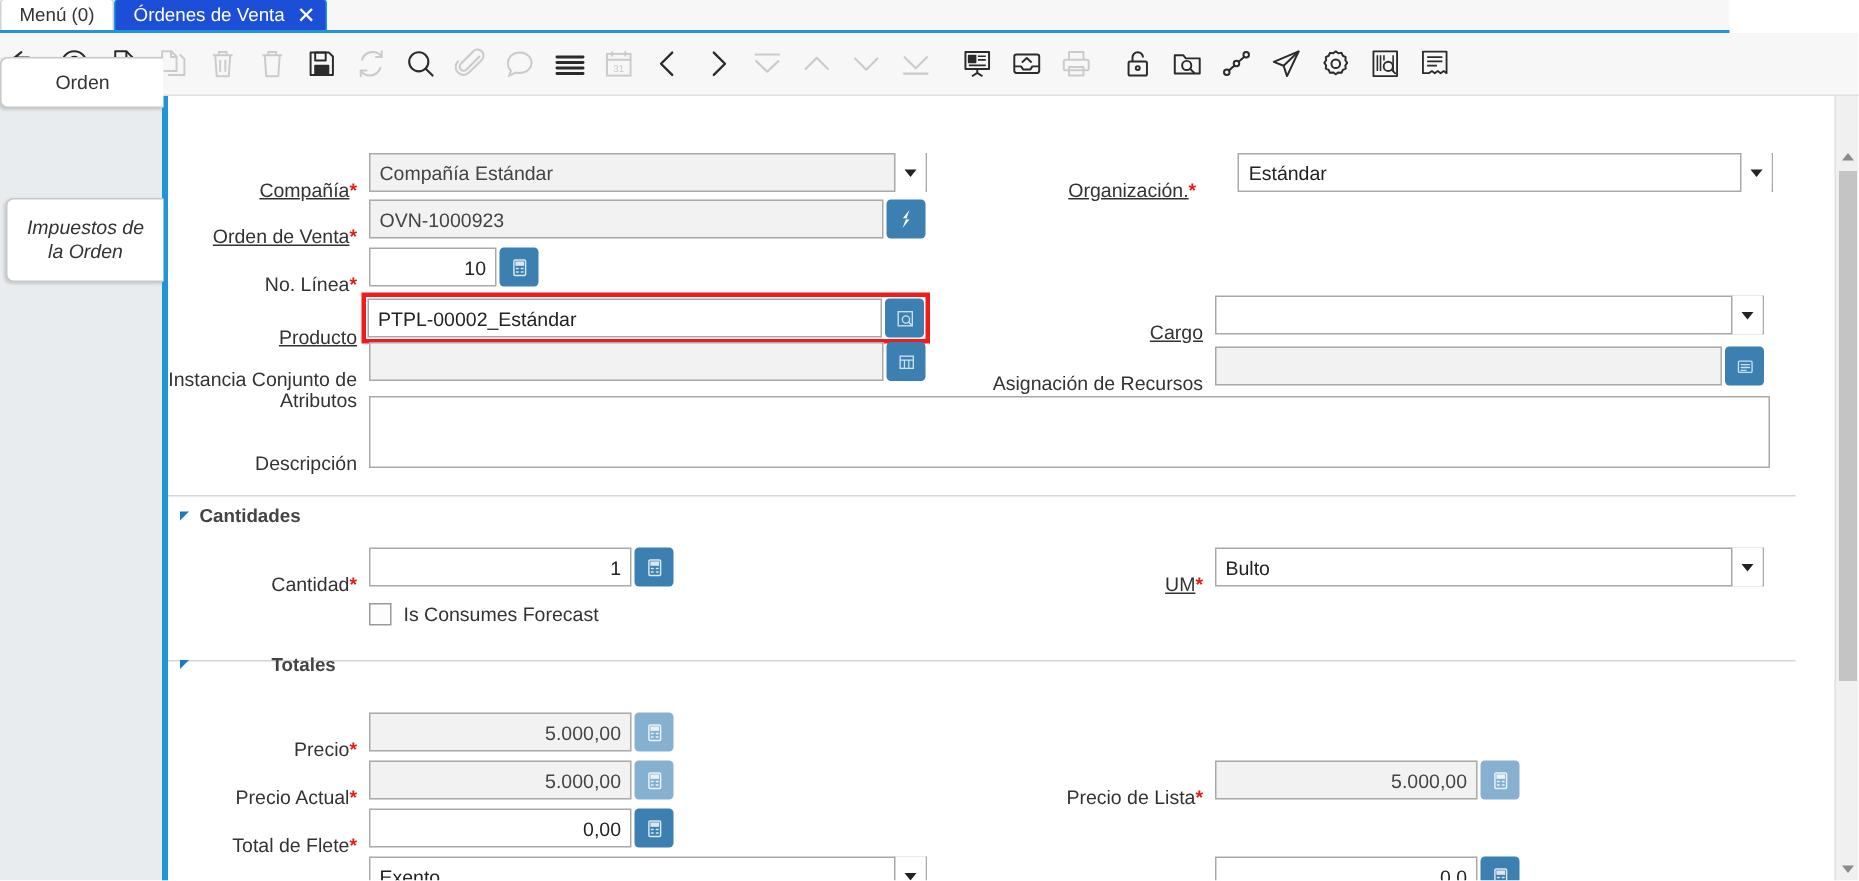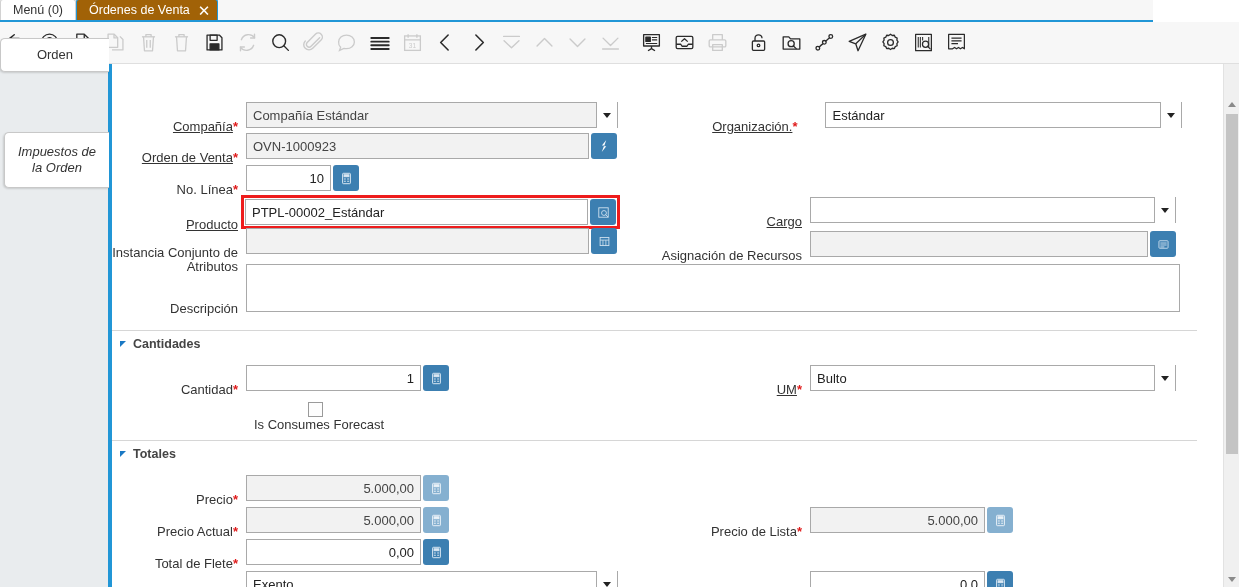--- a/index.html
+++ b/index.html
@@ -22,21 +22,21 @@
     display: flex; align-items: flex-end;
   }
   .tab {
     height: 21px; display: flex; align-items: center;
     padding: 0 12px; font-size: 12.5px;
     background: #ffffff; border: 1px solid #d2d2d2; border-bottom: none;
     border-top-left-radius: 3px; border-top-right-radius: 3px;
     color: #333; cursor: pointer; white-space: nowrap;
   }
   .tab.active {
-    background: #a16207; color: #ffffff; border-color: #2196d6;
+    background: #1d4ed8; color: #ffffff; border-color: #2196d6;
     padding-right: 7px;
   }
   .tab-close {
     margin-left: 8px; font-size: 15px; line-height: 1;
     color: #ffffff; font-weight: 300; cursor: pointer;
   }
 
   
   .toolbar {
     position: absolute; top: 22px; left: 0; width: 1239px; height: 42px;
@@ -572,27 +572,27 @@
         <span class="u">UM</span><span class="req">*</span>
       </div>
       <div class="fld combo" style="width:366px; margin-left:8px;">
         <span>Bulto</span>
         <span class="arrow">
             <i></i>
           </span>
       </div>
     </div>
 
-    <div class="row" style="top:338px; left:134px; align-items:center;flex-direction:column;">
+    <div class="row" style="top:338px; left:134px; align-items:center;">
       <div class="cbx"></div>
       <span class="cbxlbl">Is Consumes Forecast</span>
     </div>
 
     <div class="section" style="top:376px;"></div>
-    <div class="sectitle" style="top:383px; left:8px;">
+    <div class="sectitle" style="top:372px; left:8px;gap:48px;">
       <span class="tri"></span>
       <span>Totales</span>
     </div>
 
     <div class="row" style="top:411px; left:0; width:530px;">
       <div class="lbl" style="width:126px;">
         <span>Precio</span><span class="req">*</span>
       </div>
       <div class="fld ro num" style="width:175px; margin-left:8px;">
         <span>5.000,00</span>

